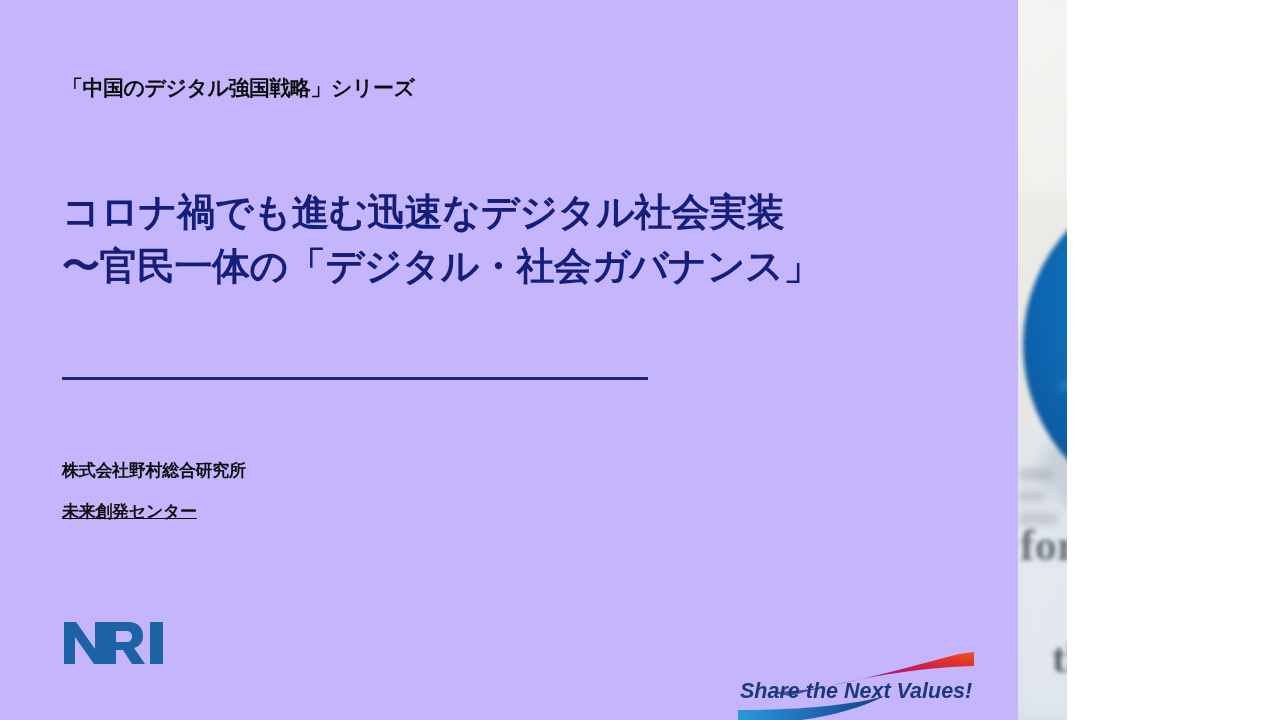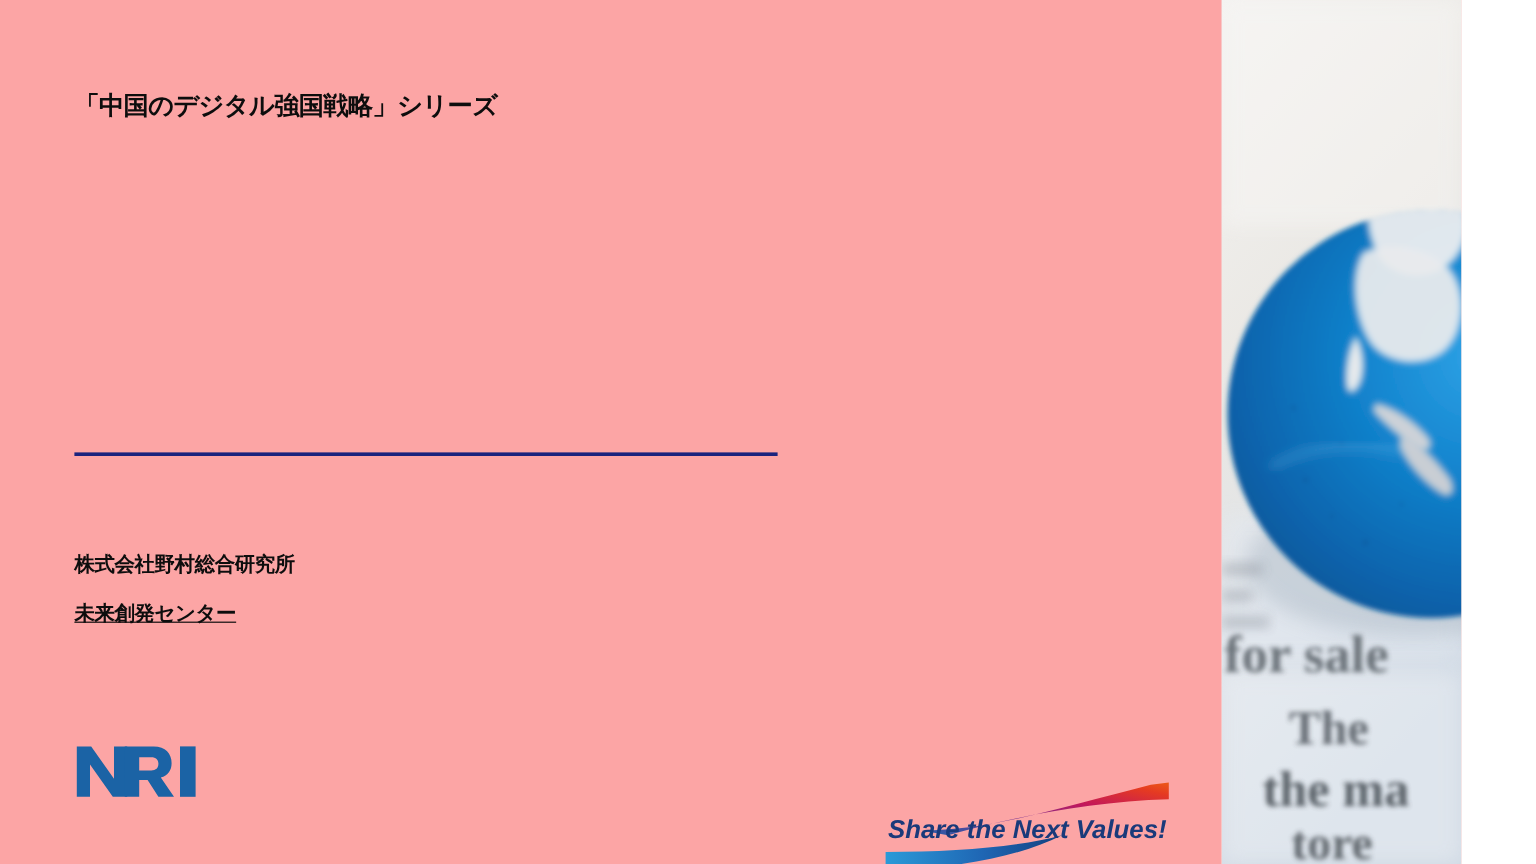--- a/index.html
+++ b/index.html
@@ -2,25 +2,26 @@
 <html lang="ja"><head>
 <meta charset="utf-8">
 <style>
   html, body {
     margin: 0;
     padding: 0;
     background: #ffffff;
   }
   #slide {
     position: relative;
-    width: 1280px;
+    width: 1056px;
     height: 720px;
-    background: #fca5a5;
+    background: #c4b5fd;
     overflow: hidden;
     font-family: "Liberation Sans", "DejaVu Sans", sans-serif;
+    padding-left: 11px;
   }
 
   
   .series-label {
     position: absolute;
     left: 62px;
     top: 74px;
     font-size: 21px;
     font-weight: bold;
     color: #0d0d0d;
@@ -116,20 +117,24 @@
     background: #ffffff;
   }
 </style>
 </head>
 <body>
 
 <div id="slide">
 
   <div class="series-label">「中国のデジタル強国戦略」シリーズ</div>
 
+  <div class="title-block">
+    <div class="title-line">コロナ禍でも進む迅速なデジタル社会実装</div>
+    <div class="title-line">〜官民一体の「デジタル・社会ガバナンス」</div>
+  </div>
 
   <div class="divider"></div>
 
   <div class="org-line l1">株式会社野村総合研究所</div>
   <div class="org-line l2">未来創発センター</div>
 
   <div class="nri-logo">
     <svg width="104" height="46" viewBox="0 0 104 46" xmlns="http://www.w3.org/2000/svg">
       <g fill="#1b63a5">
 

